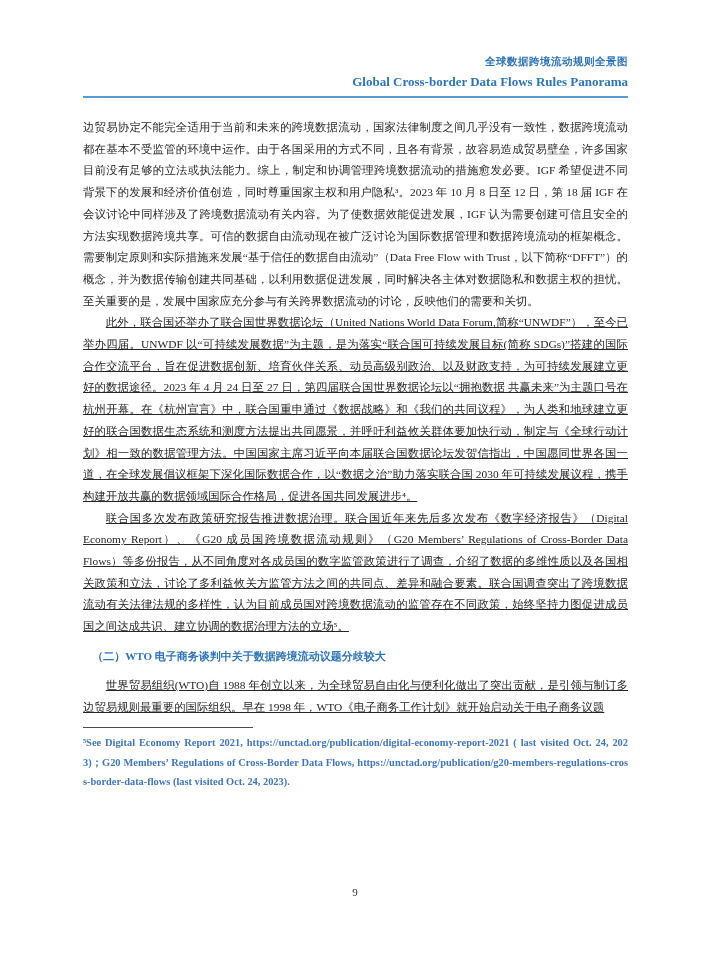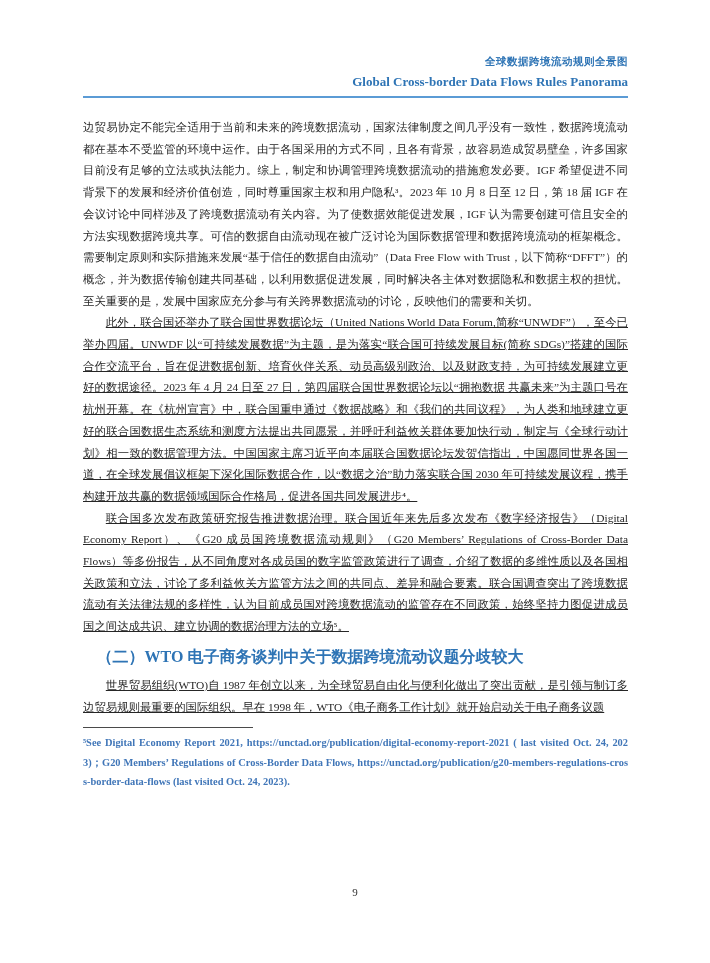--- a/index.html
+++ b/index.html
@@ -39,21 +39,21 @@
   .doc-body {
     margin-top: 19px;
     font-size: 11.4px;
     line-height: 21.7px;
     text-align: justify;
   }
   .doc-body p.body-par { margin: 0; }
   .doc-body p.indent { text-indent: 2em; text-decoration: underline; }
   .section-heading {
     color: #2e74b5;
-    font-size: 16px;
+    font-size: 11px;
     font-weight: bold;
     line-height: 21px;
     margin: 8px 0 8px 0;
     text-indent: 0.85em;
     text-align: left;
     font-family: Liberation Serif, serif;
   }
   
   .footnotes { margin-top: 9px; }
   .footnote-separator {
@@ -92,21 +92,21 @@
     <div class="header-title-en">Global Cross-border Data Flows Rules Panorama</div>
   </header>
 
   <main class="doc-body">
     <p class="body-par">边贸易协定不能完全适用于当前和未来的跨境数据流动，国家法律制度之间几乎没有一致性，数据跨境流动都在基本不受监管的环境中运作。由于各国采用的方式不同，且各有背景，故容易造成贸易壁垒，许多国家目前没有足够的立法或执法能力。综上，制定和协调管理跨境数据流动的措施愈发必要。IGF 希望促进不同背景下的发展和经济价值创造，同时尊重国家主权和用户隐私³。2023 年 10 月 8 日至 12 日，第 18 届 IGF 在会议讨论中同样涉及了跨境数据流动有关内容。为了使数据效能促进发展，IGF 认为需要创建可信且安全的方法实现数据跨境共享。可信的数据自由流动现在被广泛讨论为国际数据管理和数据跨境流动的框架概念。需要制定原则和实际措施来发展“基于信任的数据自由流动”（Data Free Flow with Trust，以下简称“DFFT”）的概念，并为数据传输创建共同基础，以利用数据促进发展，同时解决各主体对数据隐私和数据主权的担忧。至关重要的是，发展中国家应充分参与有关跨界数据流动的讨论，反映他们的需要和关切。</p>
     <p class="body-par indent">此外，联合国还举办了联合国世界数据论坛（United Nations World Data Forum,简称“UNWDF”），至今已举办四届。UNWDF 以“可持续发展数据”为主题，是为落实“联合国可持续发展目标(简称 SDGs)”搭建的国际合作交流平台，旨在促进数据创新、培育伙伴关系、动员高级别政治、以及财政支持，为可持续发展建立更好的数据途径。2023 年 4 月 24 日至 27 日，第四届联合国世界数据论坛以“拥抱数据 共赢未来”为主题口号在杭州开幕。在《杭州宣言》中，联合国重申通过《数据战略》和《我们的共同议程》，为人类和地球建立更好的联合国数据生态系统和测度方法提出共同愿景，并呼吁利益攸关群体要加快行动，制定与《全球行动计划》相一致的数据管理方法。中国国家主席习近平向本届联合国数据论坛发贺信指出，中国愿同世界各国一道，在全球发展倡议框架下深化国际数据合作，以“数据之治”助力落实联合国 2030 年可持续发展议程，携手构建开放共赢的数据领域国际合作格局，促进各国共同发展进步⁴。</p>
     <p class="body-par indent">联合国多次发布政策研究报告推进数据治理。联合国近年来先后多次发布《数字经济报告》（Digital Economy Report）、《G20 成员国跨境数据流动规则》（G20 Members’ Regulations of Cross-Border Data Flows）等多份报告，从不同角度对各成员国的数字监管政策进行了调查，介绍了数据的多维性质以及各国相关政策和立法，讨论了多利益攸关方监管方法之间的共同点、差异和融合要素。联合国调查突出了跨境数据流动有关法律法规的多样性，认为目前成员国对跨境数据流动的监管存在不同政策，始终坚持力图促进成员国之间达成共识、建立协调的数据治理方法的立场⁵。</p>
 
     <h2 class="section-heading">（二）WTO 电子商务谈判中关于数据跨境流动议题分歧较大</h2>
 
-    <p class="body-par indent">世界贸易组织(WTO)自 1987  年创立以来，为全球贸易自由化与便利化做出了突出贡献，是引领与制订多边贸易规则最重要的国际组织。早在 1998  年，WTO《电子商务工作计划》就开始启动关于电子商务议题</p>
+    <p class="body-par indent">世界贸易组织(WTO)自 1988  年创立以来，为全球贸易自由化与便利化做出了突出贡献，是引领与制订多边贸易规则最重要的国际组织。早在 1998  年，WTO《电子商务工作计划》就开始启动关于电子商务议题</p>
   </main>
 
   <footer class="footnotes">
     <div class="footnote-separator"></div>
     <p class="footnote">⁵See Digital Economy Report 2021, https://unctad.org/publication/digital-economy-report-2021 ( last visited Oct. 24, 2023)；G20 Members’ Regulations of Cross-Border Data Flows, https://unctad.org/publication/g20-members-regulations-cross-border-data-flows (last visited Oct. 24, 2023).</p>
   </footer>
 
   <div class="page-number">9</div>
 
 </div>

